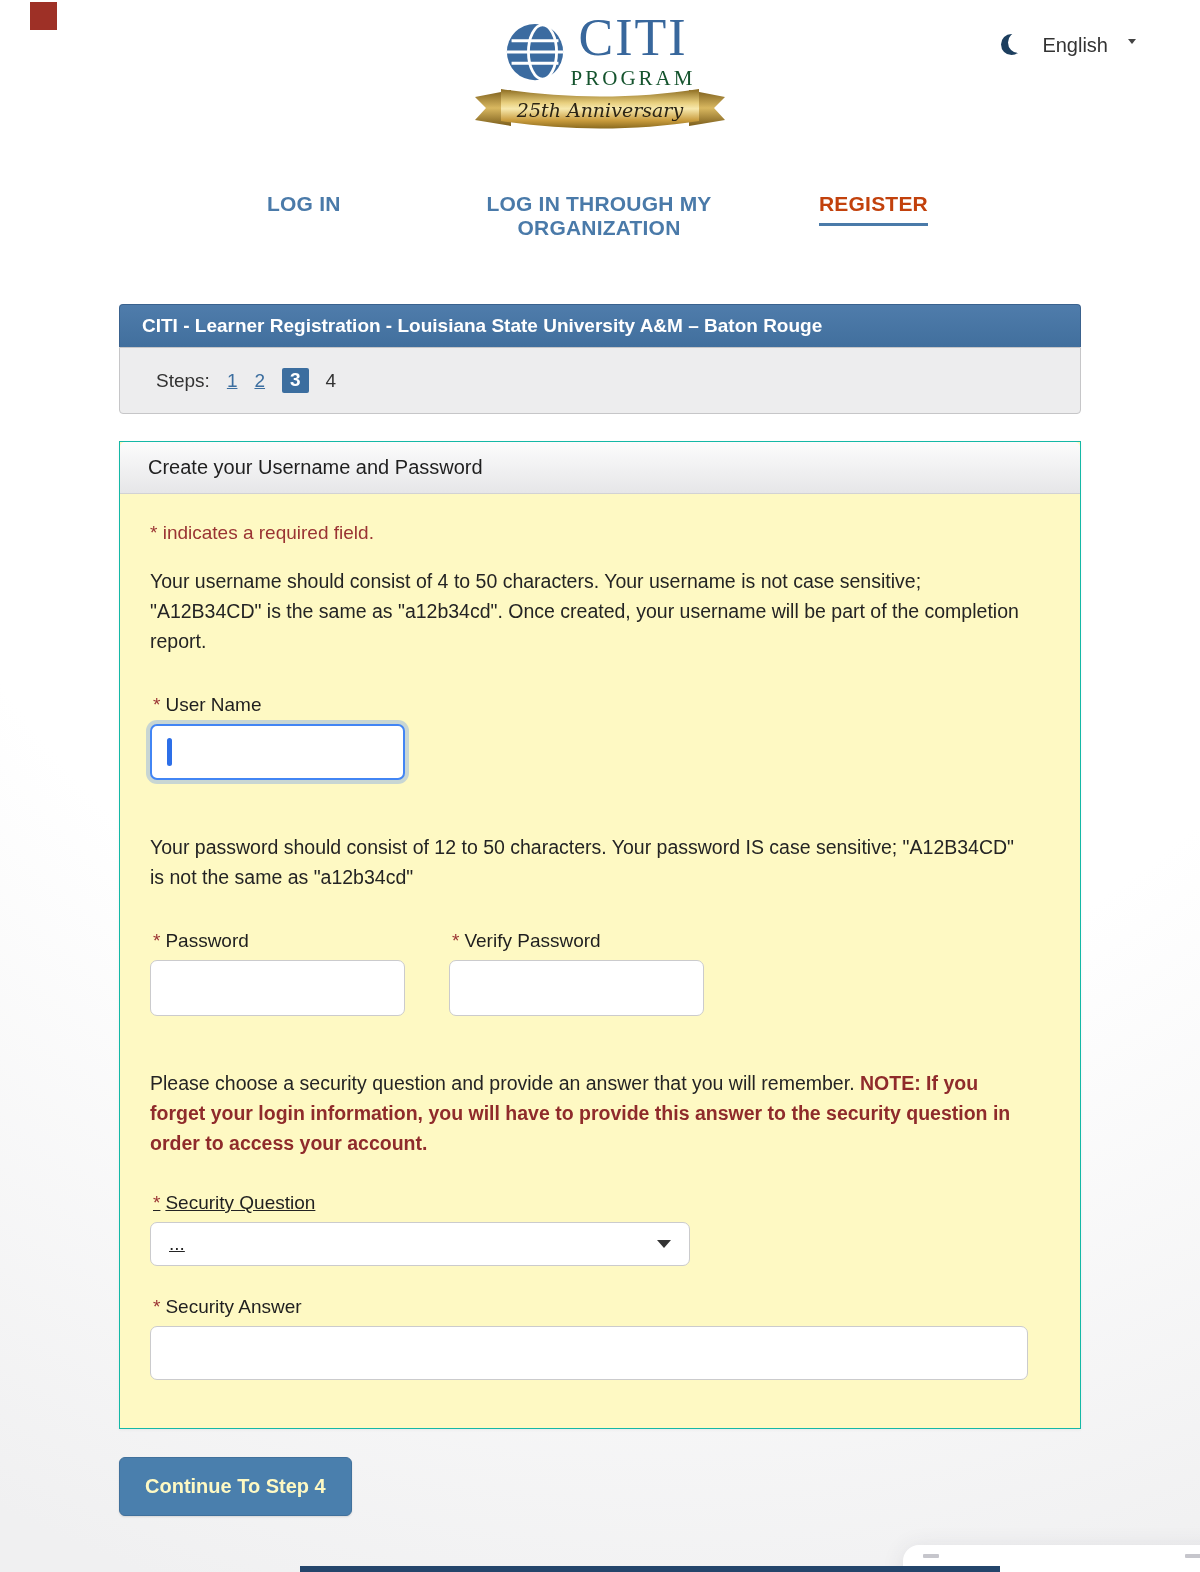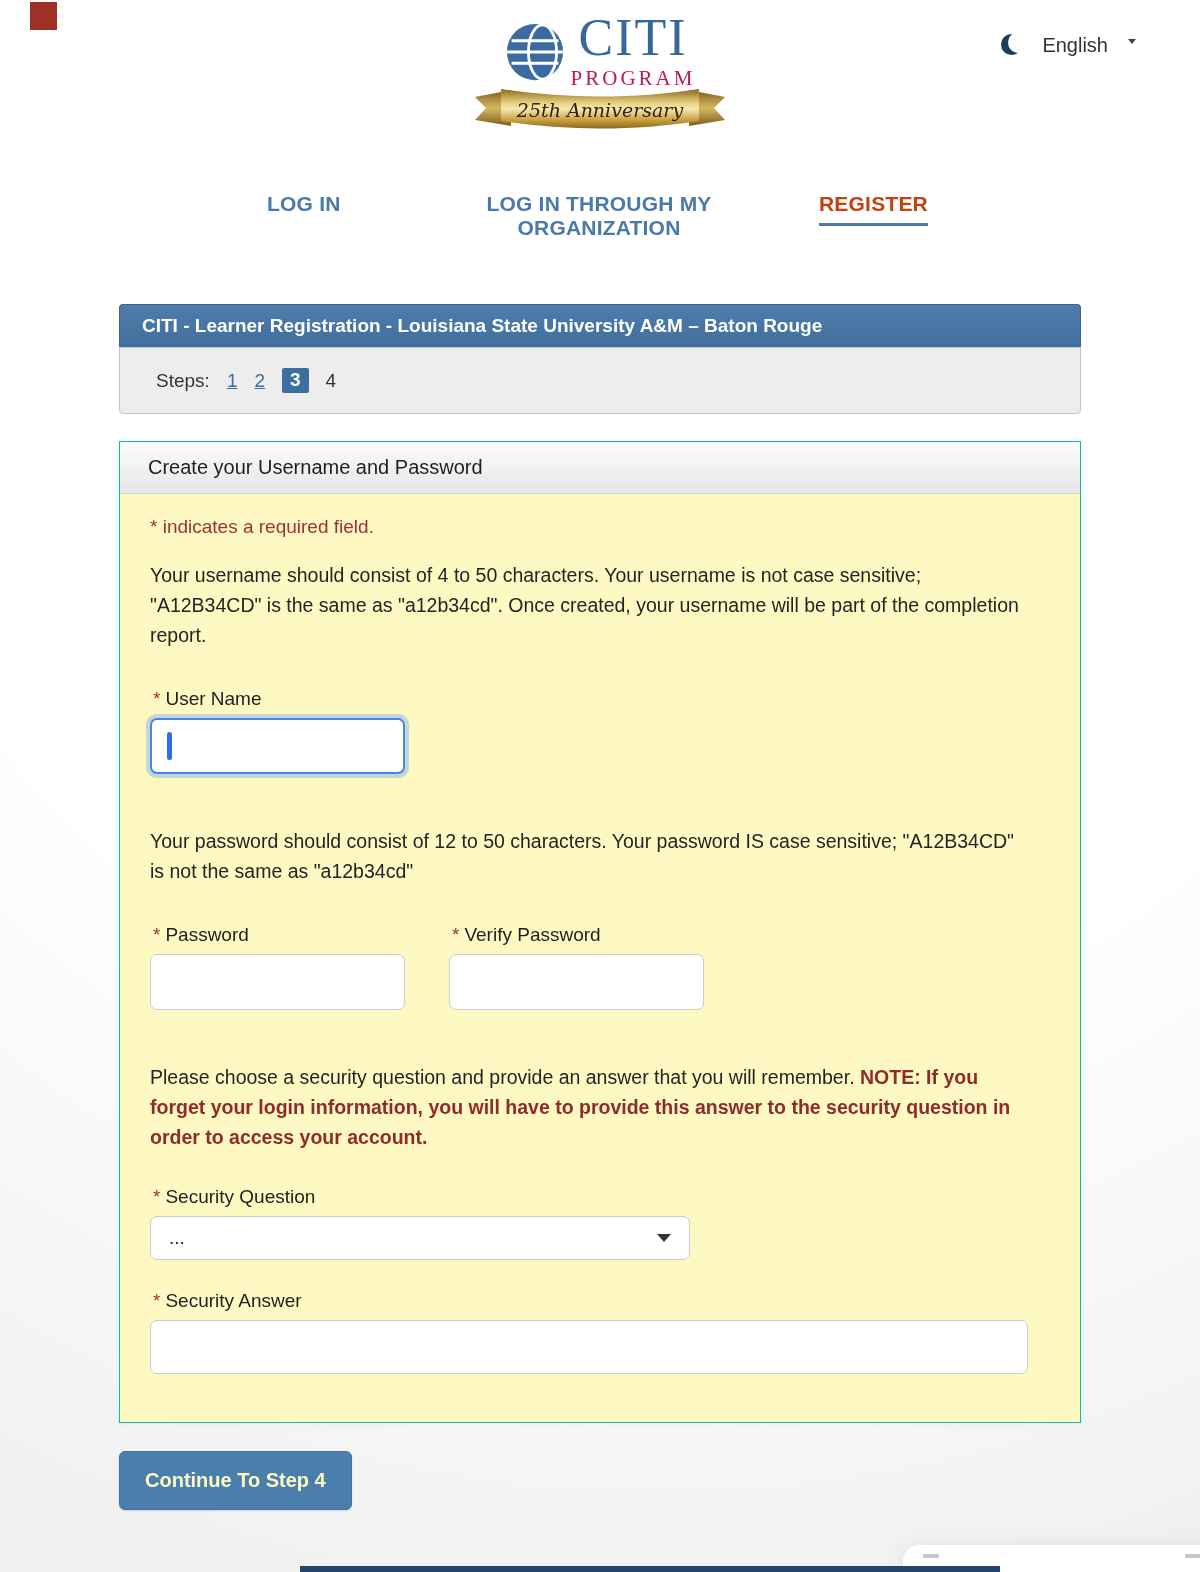--- a/index.html
+++ b/index.html
@@ -17,21 +17,21 @@
   .logo { position: absolute; left: 50%; transform: translateX(-50%); top: 12px; width: 250px; text-align: center; }
   .logo-top { display: flex; align-items: center; justify-content: center; gap: 6px; }
   .globe { width: 60px; height: 60px; flex: 0 0 auto; }
   .logo-words { display: flex; flex-direction: column; align-items: center; }
   .citi {
     font-family: "Liberation Serif", "DejaVu Serif", serif;
     font-size: 52px; line-height: 1; color: #38679c; letter-spacing: 2px;
   }
   .program {
     font-family: "Liberation Serif", "DejaVu Serif", serif;
-    font-size: 21px; letter-spacing: 3px; color: #be185d; margin-top: 2px;
+    font-size: 21px; letter-spacing: 3px; color: #14532d; margin-top: 2px;
   }
   .ribbon { position: relative; width: 250px; height: 46px; margin-top: -6px; }
   .ribbon svg { position: absolute; inset: 0; }
   .ribbon-text {
     position: absolute; left: 0; right: 0; top: 14px;
     font-family: "DejaVu Serif", "Liberation Serif", serif;
     font-style: italic; font-size: 19px; color: #2b2415; text-align: center;
   }
   .lang {
     position: absolute; right: 64px; top: 34px;
@@ -84,26 +84,26 @@
   
   .panel {
     margin-top: 27px; border: 1px solid #14b8a6; border-radius: 0;
     background: #fef9c3; box-shadow: 0 1px 3px rgba(0,0,0,.05);
   }
   .panel-title {
     font-size: 20px; color: #1f1f1f; padding: 14px 28px;
     background: linear-gradient(#fcfcfc, #e6e6e8);
     border-bottom: 1px solid #d2d2d4; border-radius: 5px 5px 0 0;
   }
-  .panel-body { padding: 18px 30px 48px; }
+  .panel-body { padding: 24px 30px 48px; }
   .req-note { color: #9a3333; font-size: 19px; margin: 4px 0 22px; }
   .help { color: #242424; font-size: 19.5px; line-height: 1.54; width: 880px; margin: 0 0 38px; }
   .note-red { color: #8f2b2b; font-weight: 700; }
   .field { margin-bottom: 52px; }
-  .field.tight { margin-bottom: 30px; }
+  .field.tight { margin-bottom: 30px; text-decoration: underline; }
   .field.last { margin-bottom: 0; }
   .field-label { font-size: 19px; color: #1f1f1f; margin-bottom: 8px; padding-left: 3px; }
   .star { color: #9a3333; margin-right: 5px; }
   .text-input {
     width: 255px; height: 56px; border: 1px solid #cbcbcd; border-radius: 7px;
     background: #fff; font-size: 20px; padding: 0 14px;
     font-family: inherit; color: #222;
   }
   .focus-wrap { position: relative; display: inline-block; }
   .text-input.focused {

